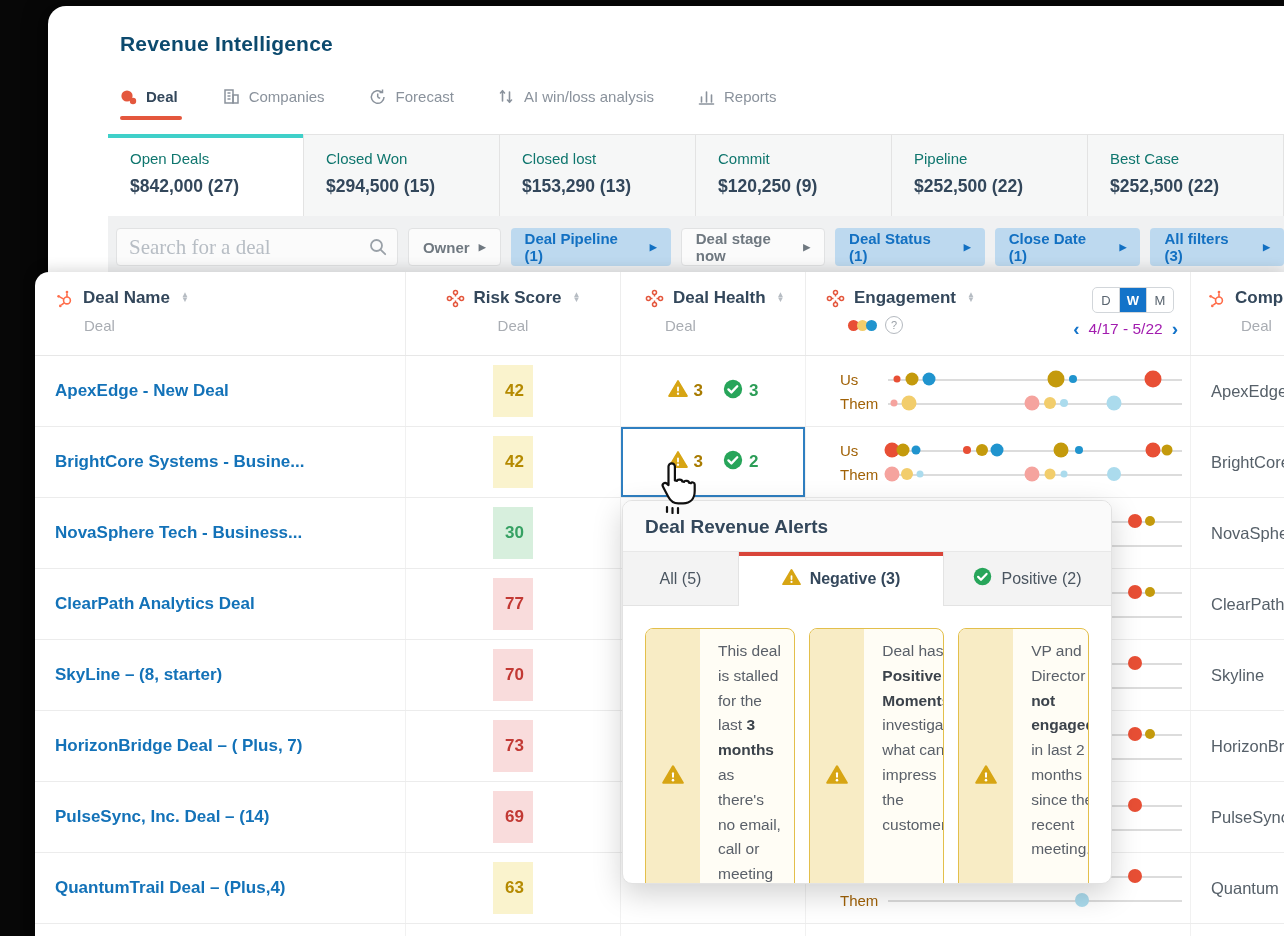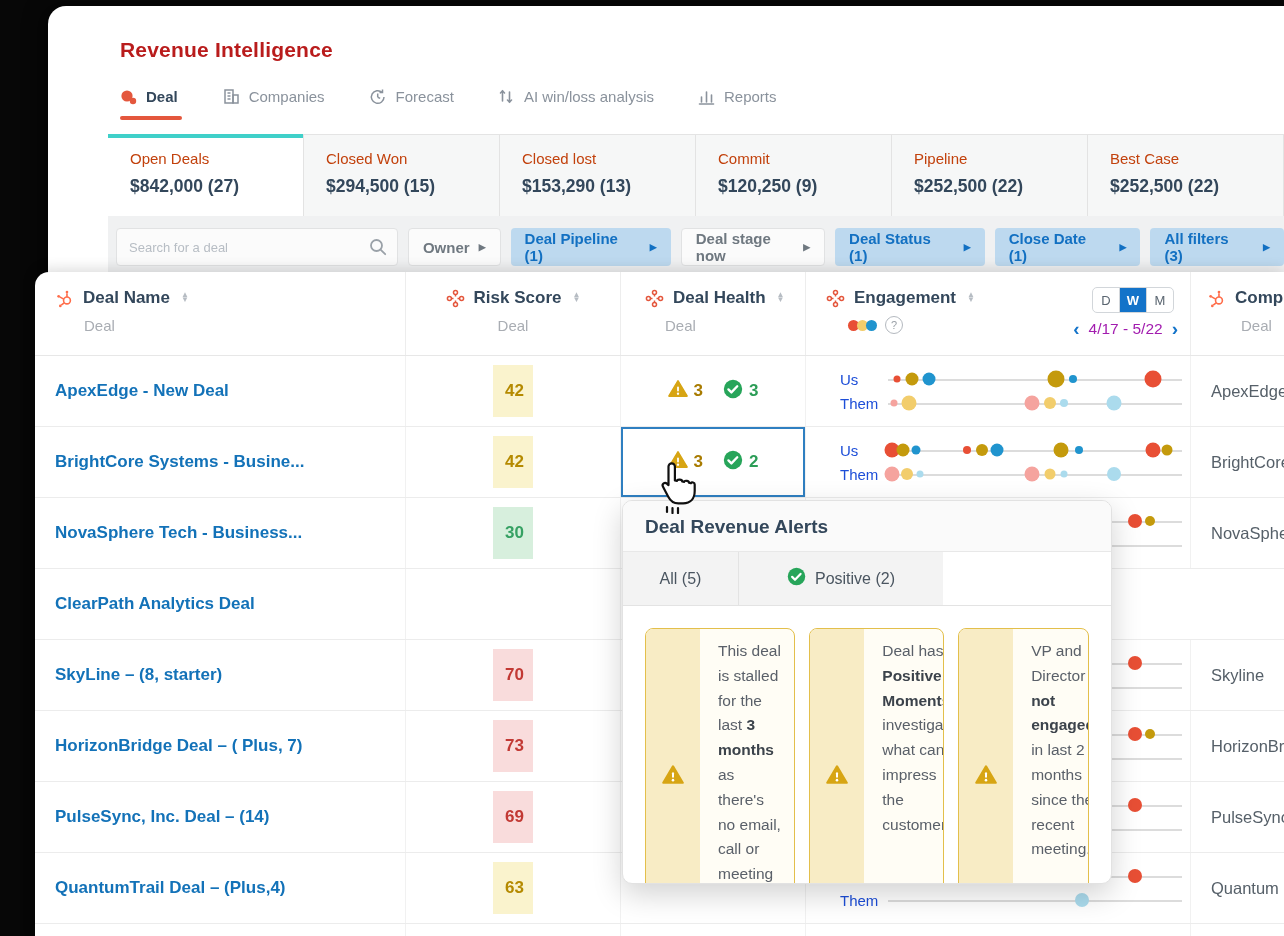--- a/index.html
+++ b/index.html
@@ -1,39 +1,39 @@
 <!DOCTYPE html>
 <html><head>
 <meta charset="utf-8">
 <style>
   html,body{margin:0;padding:0;}
   body{width:1284px;height:936px;background:#070707;overflow:hidden;position:relative;
        font-family:"Liberation Sans",sans-serif;-webkit-font-smoothing:antialiased;}
   
   #app-window{position:absolute;left:48px;top:6px;right:0;bottom:0;background:#fff;
     border-top-left-radius:18px;box-shadow:-6px 0 18px rgba(0,0,0,.5);}
-  #page-title{position:absolute;left:72px;top:32px;font-size:21px;font-weight:700;color:#b91c1c;letter-spacing:.2px;}
+  #page-title{position:absolute;left:72px;top:26px;font-size:21px;font-weight:700;color:#0c4a6e;letter-spacing:.2px;}
   
   #nav{position:absolute;left:72px;top:82px;display:flex;gap:44px;align-items:center;}
   .nav-tab{display:flex;align-items:center;gap:9px;font-size:15px;color:#8a929c;position:relative;cursor:pointer;}
   .nav-tab.active{color:#33475b;font-weight:700;}
   .nav-tab.active::after{content:'';position:absolute;left:0;right:-4px;bottom:-15px;height:4.5px;border-radius:3px;background:#e4573d;}
   .nav-ic{display:flex;align-items:center;}
   
   #cards-row{position:absolute;left:60px;top:128px;right:0;height:82px;display:flex;border-top:1px solid #e4e4e4;}
   .sum-card{flex:1;position:relative;background:#f6f7f7;border-right:1px solid #e3e3e3;padding:15px 0 0 22px;box-sizing:border-box;}
   .sum-card.active{background:#fff;}
   .sum-card.active::before{content:'';position:absolute;top:-1px;left:0;right:0;height:4px;background:#3fd0c9;}
-  .sum-label{font-size:15px;color:#c2410c;margin-bottom:9px;}
+  .sum-label{font-size:15px;color:#0f766e;margin-bottom:9px;}
   .sum-value{font-size:17.5px;font-weight:800;color:#33475b;}
   
   #filter-bar{position:absolute;left:60px;top:210px;right:0;height:62px;background:#f0f1f2;display:flex;align-items:center;gap:10px;padding-left:8px;box-sizing:border-box;}
   #search-wrap{position:relative;width:300px;height:38px;}
   #search-wrap input{width:100%;height:100%;box-sizing:border-box;border:1px solid #e1e2e3;border-radius:4px;background:#fbfbfb;
-     padding:0 36px 0 12px;font-size:13px;color:#3d4854;font-family:Liberation Sans, sans-serif;outline:none;}
+     padding:0 36px 0 12px;font-size:21px;color:#3d4854;font-family:Liberation Serif, serif;outline:none;}
   #search-wrap input::placeholder{color:#b7bdc4;}
   #search-wrap svg{position:absolute;right:10px;top:9px;}
   .fbtn{height:38px;display:flex;align-items:center;gap:9px;padding:0 14px;border-radius:4px;font-size:15px;cursor:pointer;box-sizing:border-box;}
   .fbtn.plain{background:#fbfbfb;border:1px solid #e1e2e3;color:#6f7880;font-weight:600;}
   .fbtn.blue{background:#bdd9ef;color:#1270c2;font-weight:700;gap:22px;}
   .caret{font-size:9px;line-height:1;}
   .fbtn.blue .caret{color:#1270c2;}
   
   #table-card{position:absolute;left:35px;top:272px;right:0;bottom:0;background:#fff;border-top-left-radius:14px;
      box-shadow:0 -3px 14px rgba(0,0,0,.14);overflow:hidden;}
@@ -72,21 +72,21 @@
   .badge.yellow{background:#faf3cd;color:#b58a00;}
   .badge.green{background:#d7efdd;color:#36a163;}
   .badge.red{background:#f9dcdc;color:#c23934;}
   .td-health{justify-content:center;gap:20px;}
   .hpair{display:flex;align-items:center;gap:6px;}
   .hcount-neg{font-size:17px;font-weight:700;color:#a87b00;}
   .hcount-pos{font-size:17px;font-weight:700;color:#2c9d57;}
   .td-health.selected{box-shadow:inset 0 0 0 2px #2f7fc1;}
   .td-eng{flex-direction:column;justify-content:center;gap:7px;padding:0 8px 0 34px;align-items:stretch;}
   .eng-line{display:flex;align-items:center;height:17px;}
-  .eng-label{width:48px;font-size:15px;color:#1d4ed8;flex:none;}
+  .eng-label{width:48px;font-size:15px;color:#a16207;flex:none;}
   .eng-track{flex:1;position:relative;height:17px;}
   .eng-track::before{content:'';position:absolute;left:0;right:0;top:50%;height:1.5px;background:#dcdcdc;}
   .dot{position:absolute;border-radius:50%;top:50%;transform:translate(-50%,-50%);}
   .td-comp{padding-left:20px;font-size:16.5px;color:#566069;white-space:nowrap;overflow:hidden;}
   
   #popover{position:absolute;left:622px;top:500px;width:490px;height:384px;background:#fff;border-radius:10px;
      border:1px solid #e2e2e2;box-shadow:0 10px 30px rgba(0,0,0,.18);z-index:50;overflow:hidden;box-sizing:border-box;}
   #pop-header{background:#fafafa;border-bottom:1px solid #e8e8e8;padding:15px 22px 13px;font-size:19px;font-weight:700;color:#33475b;}
   #pop-tabs{display:flex;height:53px;border-bottom:1px solid #e3e3e3;}
   .pop-tab{display:flex;align-items:center;justify-content:center;gap:9px;font-size:16px;color:#4a5560;background:#f3f3f3;cursor:pointer;position:relative;box-sizing:border-box;}
@@ -475,20 +475,23 @@
           </div>
         </div>
         <div class="td td-comp">
           <span>NovaSphere</span>
         </div>
       </div>
       <div class="t-row grid">
         <div class="td td-deal">
           <span class="deal-link">ClearPath Analytics Deal</span>
         </div>
+        <div class="td td-risk">
+          <span class="badge red">77</span>
+        </div>
         <div class="td td-health"></div>
         <div class="td td-eng">
           <div class="eng-line">
             <span class="eng-label">Us</span>
             <span class="eng-track">
               <span class="dot" style="left:84%;width:14px;height:14px;background:#e84f35"></span>
               <span class="dot" style="left:89%;width:10px;height:10px;background:#c49a0c"></span>
             </span>
           </div>
           <div class="eng-line">
@@ -607,20 +610,28 @@
         <div class="td td-comp"></div>
       </div>
     </div>
 </div>
 
 <div id="popover">
   <div id="pop-header">Deal Revenue Alerts</div>
   <div id="pop-tabs">
       <div class="pop-tab">
         <span>All (5)</span>
+      </div>
+      <div class="pop-tab active">
+        <span><svg width="19" height="19" viewBox="0 0 24 24">
+            <path d="M12 2.6 L22.6 20.4 H1.4 Z" fill="#d7a514" stroke="#d7a514" stroke-width="2.4" stroke-linejoin="round"></path>
+            <rect x="10.9" y="9" width="2.2" height="6" rx="1.1" fill="#fff"></rect>
+            <circle cx="12" cy="17.6" r="1.4" fill="#fff"></circle>
+          </svg></span>
+        <span>Negative (3)</span>
       </div>
       <div class="pop-tab">
         <span><svg width="19" height="19" viewBox="0 0 24 24">
             <circle cx="12" cy="12" r="11" fill="#27a55a"></circle>
             <path d="M6.5 12.5l3.6 3.6 7-7.4" fill="none" stroke="#fff" stroke-width="2.8" stroke-linecap="round" stroke-linejoin="round"></path>
           </svg></span>
         <span>Positive (2)</span>
       </div>
     </div>
   <div id="pop-body">

